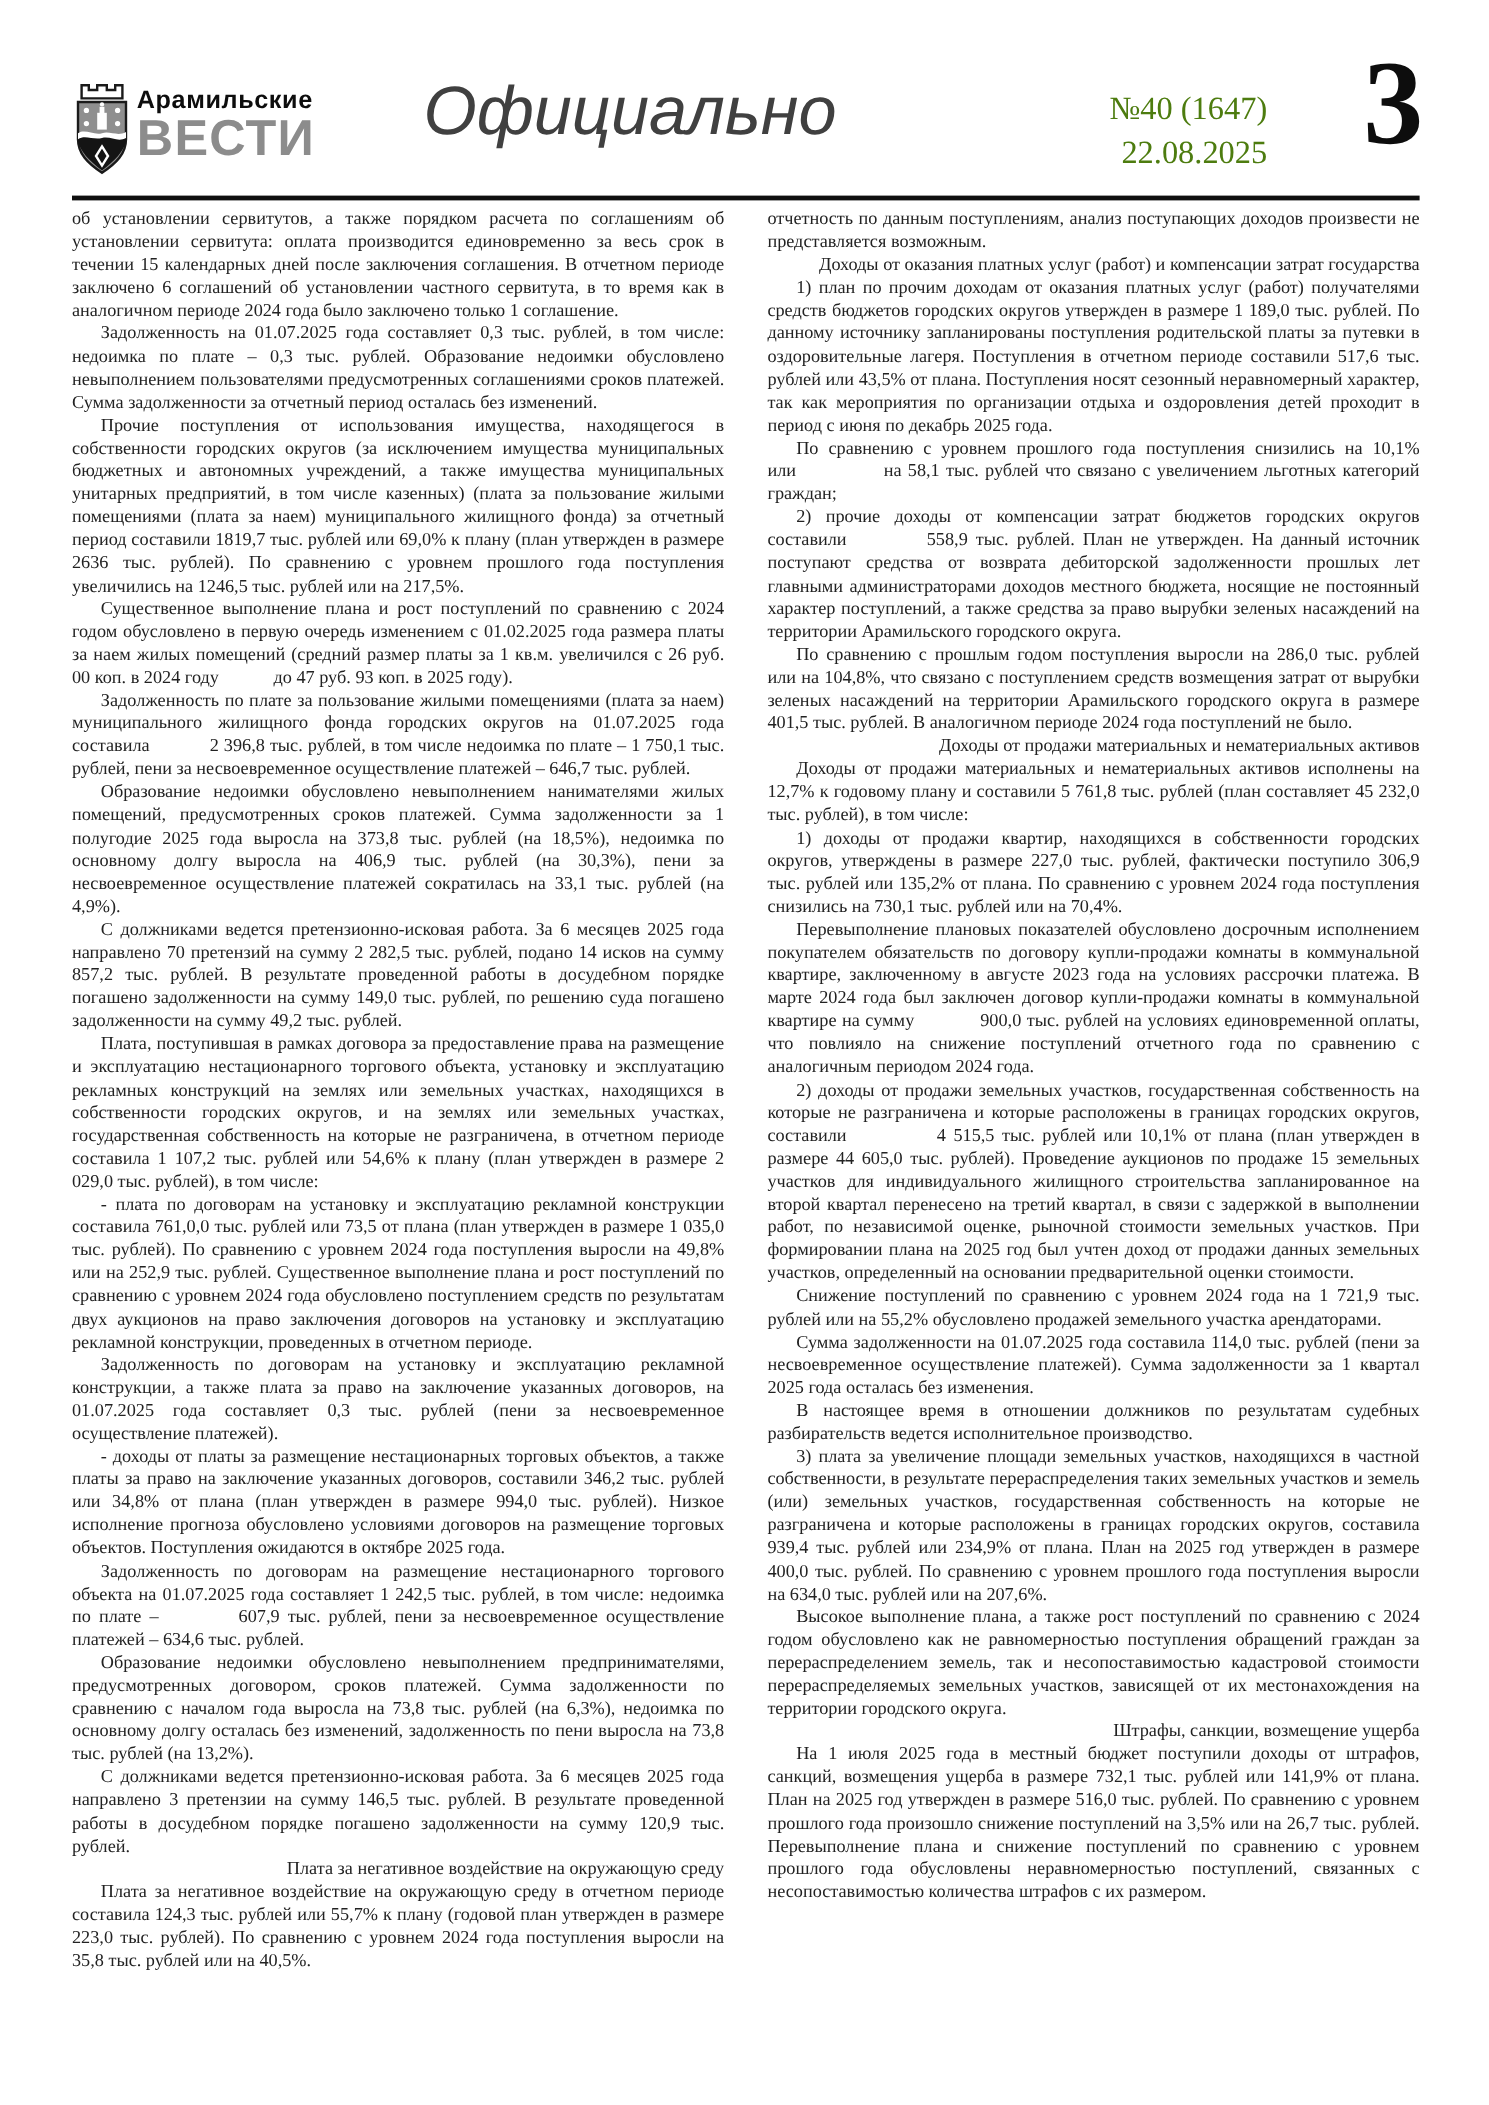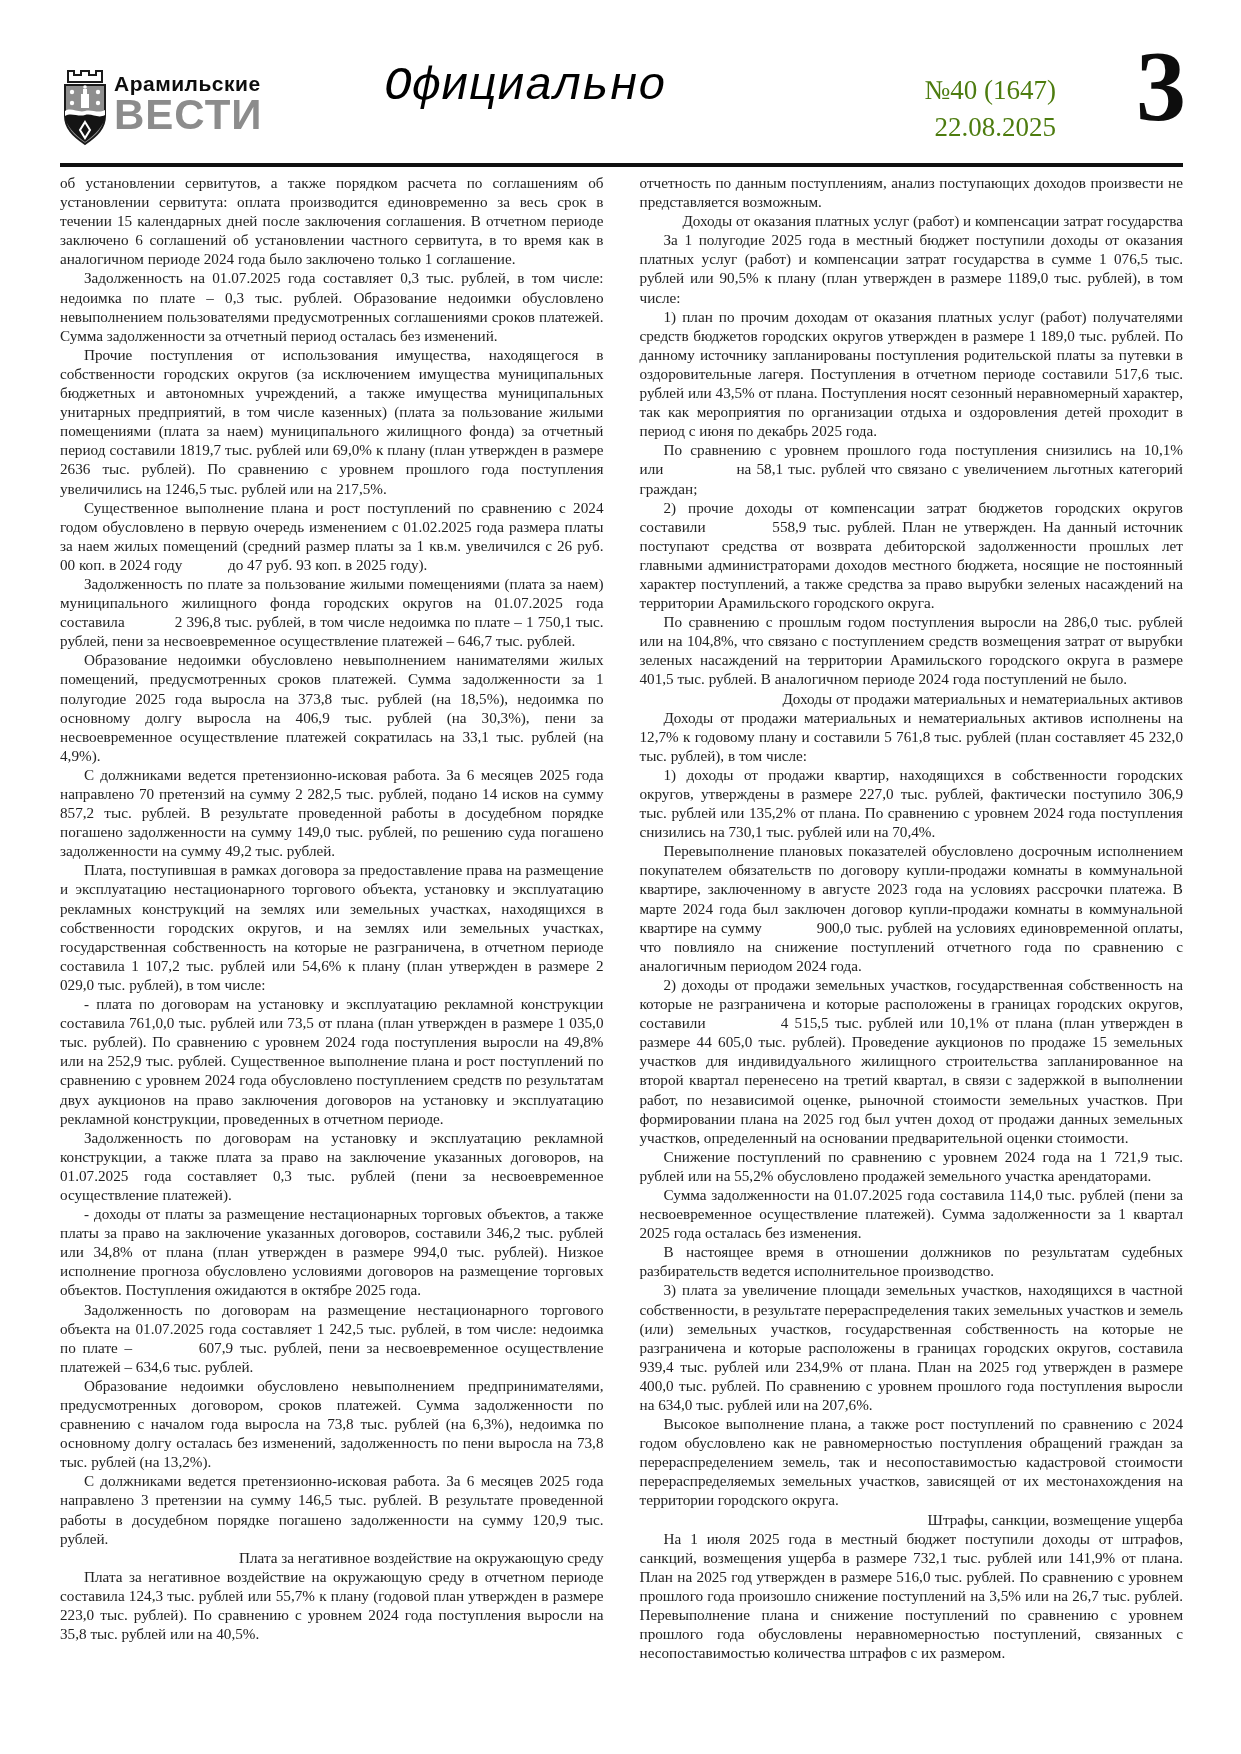--- a/index.html
+++ b/index.html
@@ -11,22 +11,22 @@
     font-family:"Liberation Serif", serif; color:#1c1c1c;
   }
   
   .header { position:absolute; top:0; left:60px; right:55px; height:148px; }
   .logo { position:absolute; left:0; top:50px; width:50px; height:82px; }
   .masthead { position:absolute; left:54px; top:56px; font-family:"Liberation Sans", sans-serif; white-space:nowrap; }
   .masthead-top { font-size:21px; font-weight:bold; color:#0d0d0d; letter-spacing:0.5px; }
   .masthead-bottom { font-size:42px; font-weight:bold; color:var(--masthead-gray, #8c8c8c); line-height:0.92; letter-spacing:1px; }
   .section-script {
     position:absolute; left:250px; top:44px; width:430px; text-align:center;
-    font-family:Liberation Mono, monospace; font-style:italic; font-weight:normal;
-    font-size:47px; color:#000000;
+    font-family:Liberation Sans, sans-serif; font-style:italic; font-weight:normal;
+    font-size:57px; color:#404040;
   }
   .issue { position:absolute; right:130px; top:56px; text-align:right; font-size:27px; line-height:37px; color:#4d7c0f; }
   .pagenum { position:absolute; right:0; top:20px; font-size:100px; line-height:1; font-weight:bold; color:#0d0d0d; }
   .rule { position:absolute; left:60px; right:58px; top:147px; height:4px; background:#0f0f0f; }
   
   .content { position:absolute; top:157px; left:60px; right:58px; display:flex; gap:36px; }
   .col { width:50%; font-size:15.2px; line-height:19.1px; text-align:justify; color:#222; }
   .col p { margin:0; }
   .para { text-indent:24px; }
   .no-indent { text-indent:0; }
@@ -94,21 +94,20 @@
         <p class="para">- доходы от платы за размещение нестационарных торговых объектов, а также платы за право на заключение указанных договоров, составили 346,2 тыс. рублей или 34,8% от плана (план утвержден в размере 994,0 тыс. рублей). Низкое исполнение прогноза обусловлено условиями договоров на размещение торговых объектов. Поступления ожидаются в октябре 2025 года.</p>
         <p class="para space-before">Задолженность по договорам на размещение нестационарного торгового объекта на 01.07.2025 года составляет 1 242,5 тыс. рублей, в том числе: недоимка по плате –&nbsp;&nbsp;&nbsp;&nbsp;&nbsp;&nbsp;&nbsp;&nbsp;&nbsp;&nbsp;607,9 тыс. рублей, пени за несвоевременное осуществление платежей – 634,6 тыс. рублей.</p>
         <p class="para">Образование недоимки обусловлено невыполнением предпринимателями, предусмотренных договором, сроков платежей. Сумма задолженности по сравнению с началом года выросла на 73,8 тыс. рублей (на 6,3%), недоимка по основному долгу осталась без изменений, задолженность по пени выросла на 73,8 тыс. рублей (на 13,2%).</p>
         <p class="para">С должниками ведется претензионно-исковая работа. За 6 месяцев 2025 года направлено 3 претензии на сумму 146,5 тыс. рублей. В результате проведенной работы в досудебном порядке погашено задолженности на сумму 120,9 тыс. рублей.</p>
         <p class="heading">Плата за негативное воздействие на окружающую среду</p>
         <p class="para">Плата за негативное воздействие на окружающую среду в отчетном периоде составила 124,3 тыс. рублей или 55,7% к плану (годовой план утвержден в размере 223,0 тыс. рублей). По сравнению с уровнем 2024 года поступления выросли на 35,8 тыс. рублей или на 40,5%.</p>
       </div>
     <div class="col">
         <p class="para no-indent">отчетность по данным поступлениям, анализ поступающих доходов произвести не представляется возможным.</p>
         <p class="heading">Доходы от оказания платных услуг (работ) и компенсации затрат государства</p>
-        <p class="para">За 1 полугодие 2025 года в местный бюджет поступили доходы от оказания платных услуг (работ) и компенсации затрат государства в сумме 1 076,5 тыс. рублей или 90,5% к плану (план утвержден в размере 1189,0 тыс. рублей), в том числе:</p>
         <p class="para">1) план по прочим доходам от оказания платных услуг (работ) получателями средств бюджетов городских округов утвержден в размере 1 189,0 тыс. рублей. По данному источнику запланированы поступления родительской платы за путевки в оздоровительные лагеря. Поступления в отчетном периоде составили 517,6 тыс. рублей или 43,5% от плана. Поступления носят сезонный неравномерный характер, так как мероприятия по организации отдыха и оздоровления детей проходит в период с июня по декабрь 2025 года.</p>
         <p class="para">По сравнению с уровнем прошлого года поступления снизились на 10,1% или&nbsp;&nbsp;&nbsp;&nbsp;&nbsp;&nbsp;&nbsp;&nbsp;&nbsp;&nbsp;&nbsp;&nbsp;&nbsp;&nbsp;на 58,1 тыс. рублей что связано с увеличением льготных категорий граждан;</p>
         <p class="para">2) прочие доходы от компенсации затрат бюджетов городских округов составили&nbsp;&nbsp;&nbsp;&nbsp;&nbsp;&nbsp;&nbsp;&nbsp;&nbsp;&nbsp;558,9 тыс. рублей. План не утвержден. На данный источник поступают средства от возврата дебиторской задолженности прошлых лет главными администраторами доходов местного бюджета, носящие не постоянный характер поступлений, а также средства за право вырубки зеленых насаждений на территории Арамильского городского округа.</p>
         <p class="para">По сравнению с прошлым годом поступления выросли на 286,0 тыс. рублей или на 104,8%, что связано с поступлением средств возмещения затрат от вырубки зеленых насаждений на территории Арамильского городского округа в размере 401,5 тыс. рублей. В аналогичном периоде 2024 года поступлений не было.</p>
         <p class="heading">Доходы от продажи материальных и нематериальных активов</p>
         <p class="para">Доходы от продажи материальных и нематериальных активов исполнены на 12,7% к годовому плану и составили 5 761,8 тыс. рублей (план составляет 45 232,0 тыс. рублей), в том числе:</p>
         <p class="para">1) доходы от продажи квартир, находящихся в собственности городских округов, утверждены в размере 227,0 тыс. рублей, фактически поступило 306,9 тыс. рублей или 135,2% от плана. По сравнению с уровнем 2024 года поступления снизились на 730,1 тыс. рублей или на 70,4%.</p>
         <p class="para">Перевыполнение плановых показателей обусловлено досрочным исполнением покупателем обязательств по договору купли-продажи комнаты в коммунальной квартире, заключенному в августе 2023 года на условиях рассрочки платежа. В марте 2024 года был заключен договор купли-продажи комнаты в коммунальной квартире на сумму&nbsp;&nbsp;&nbsp;&nbsp;&nbsp;&nbsp;&nbsp;&nbsp;&nbsp;&nbsp;&nbsp;&nbsp;900,0 тыс. рублей на условиях единовременной оплаты, что повлияло на снижение поступлений отчетного года по сравнению с аналогичным периодом 2024 года.</p>
         <p class="para">2) доходы от продажи земельных участков, государственная собственность на которые не разграничена и которые расположены в границах городских округов, составили&nbsp;&nbsp;&nbsp;&nbsp;&nbsp;&nbsp;&nbsp;&nbsp;&nbsp;&nbsp;&nbsp;&nbsp;4 515,5 тыс. рублей или 10,1% от плана (план утвержден в размере 44 605,0 тыс. рублей). Проведение аукционов по продаже 15 земельных участков для индивидуального жилищного строительства запланированное на второй квартал перенесено на третий квартал, в связи с задержкой в выполнении работ, по независимой оценке, рыночной стоимости земельных участков. При формировании плана на 2025 год был учтен доход от продажи данных земельных участков, определенный на основании предварительной оценки стоимости.</p>
         <p class="para">Снижение поступлений по сравнению с уровнем 2024 года на 1 721,9 тыс. рублей или на 55,2% обусловлено продажей земельного участка арендаторами.</p>

